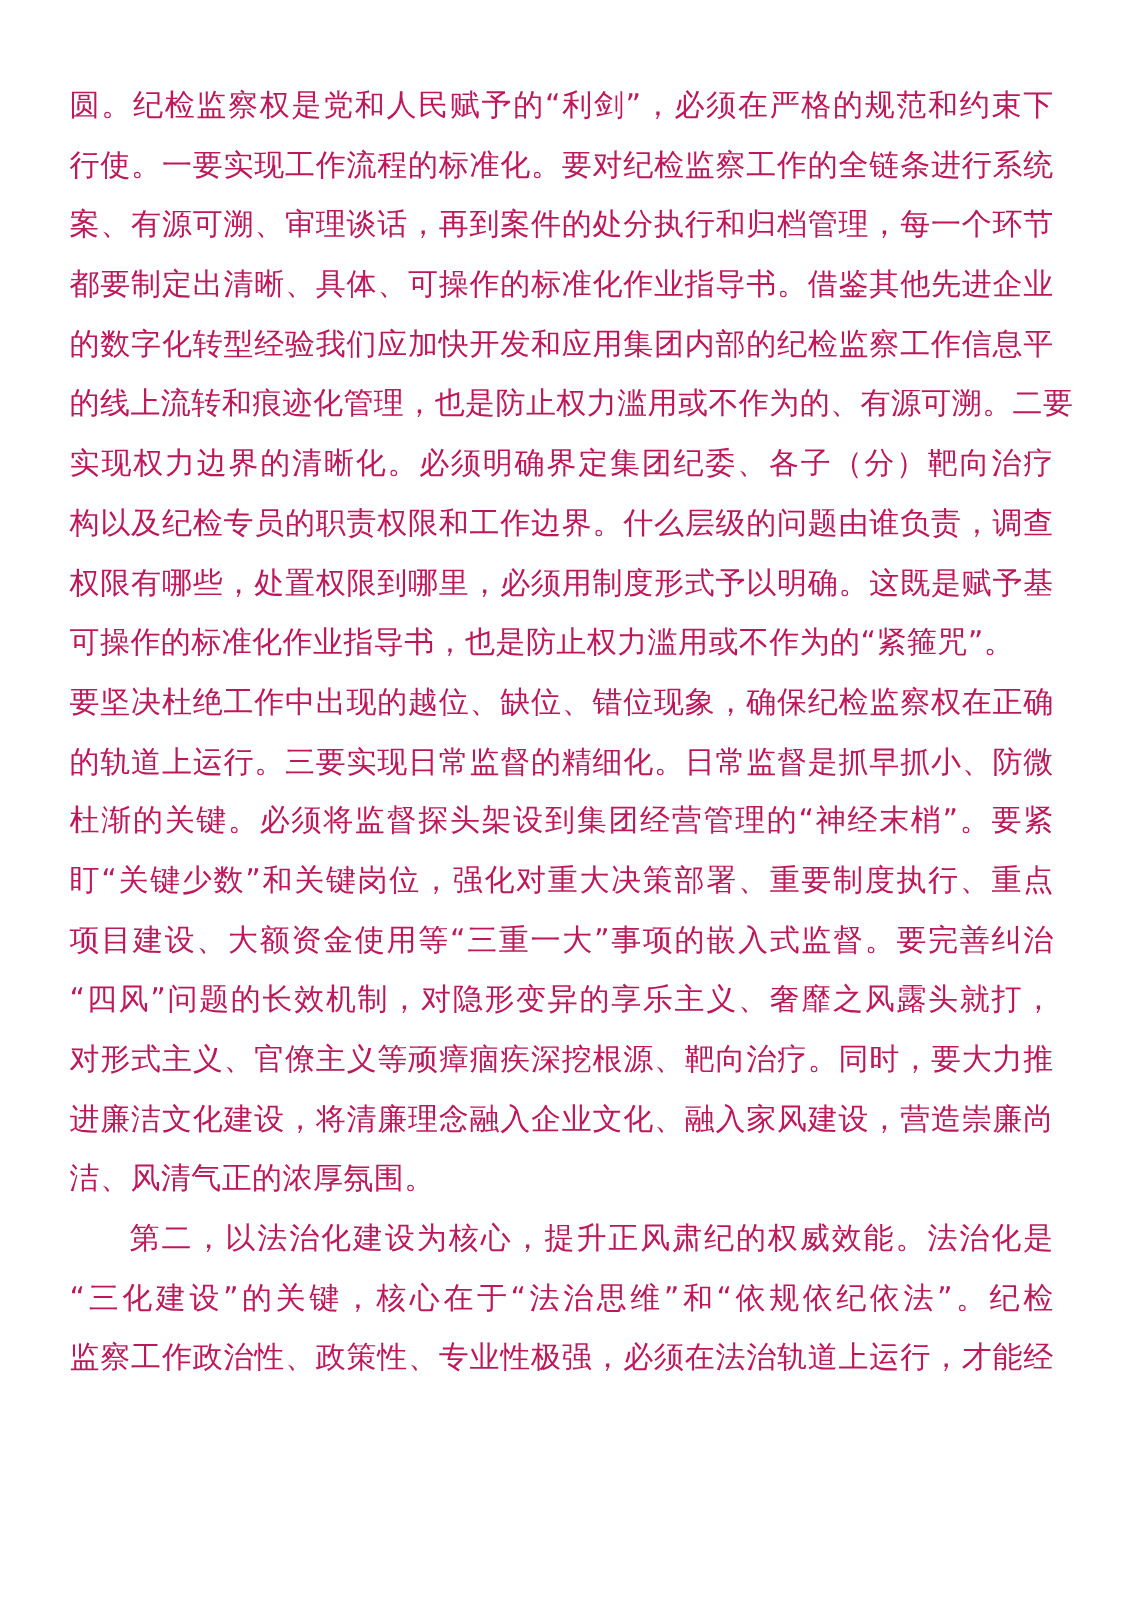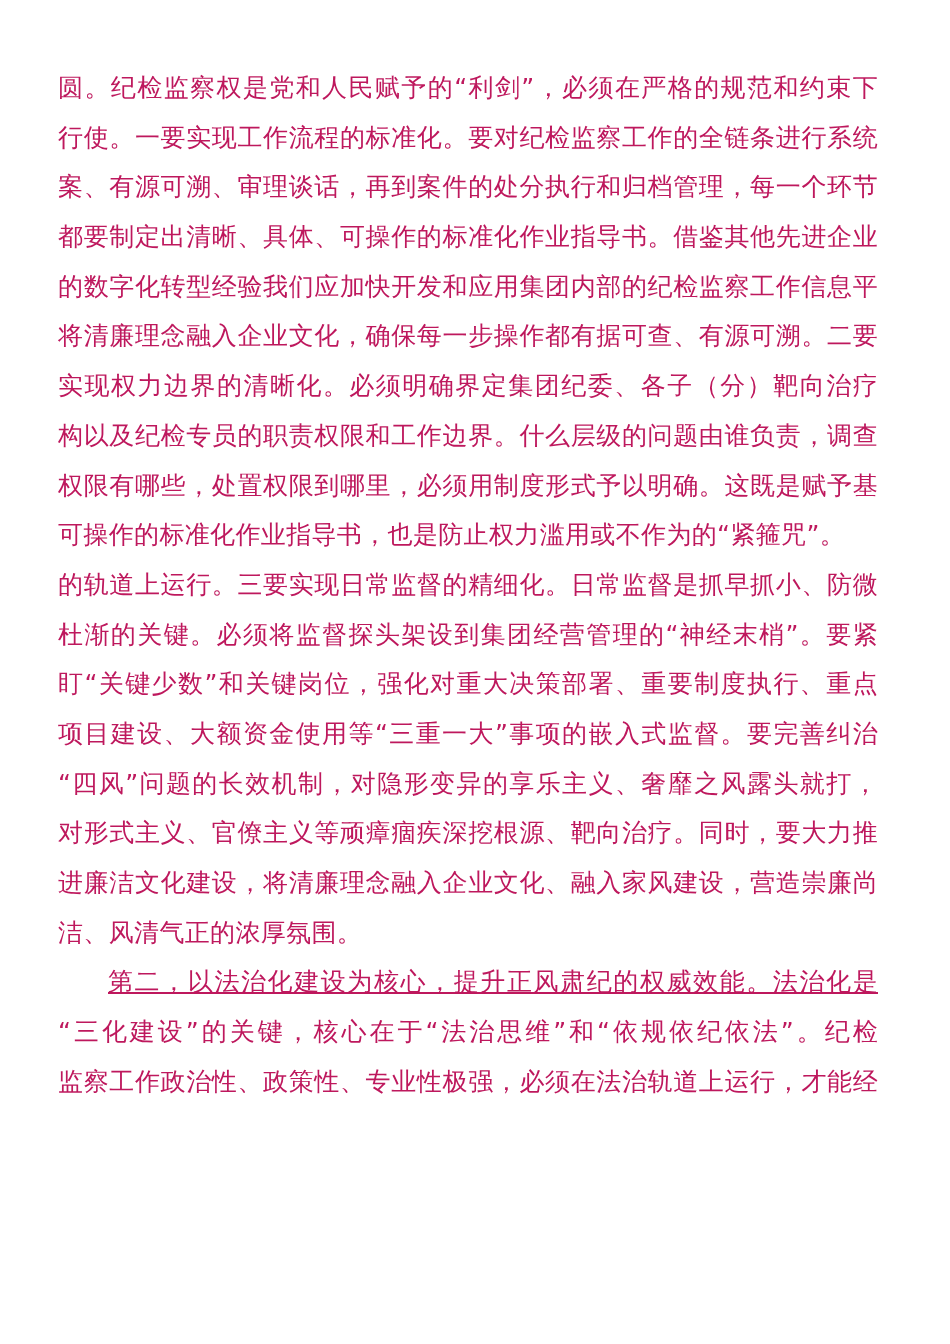--- a/index.html
+++ b/index.html
@@ -26,32 +26,33 @@
 </head>
 <body>
 
 <div class="page">
   <div>
     <span class="line justify">圆。纪检监察权是党和人民赋予的“利剑”，必须在严格的规范和约束下</span>
     <span class="line justify">行使。一要实现工作流程的标准化。要对纪检监察工作的全链条进行系统</span>
     <span class="line justify">案、有源可溯、审理谈话，再到案件的处分执行和归档管理，每一个环节</span>
     <span class="line justify">都要制定出清晰、具体、可操作的标准化作业指导书。借鉴其他先进企业</span>
     <span class="line justify">的数字化转型经验我们应加快开发和应用集团内部的纪检监察工作信息平</span>
-    <span class="line justify">将清廉理念融入企业文化，确保每一步操作都有据可查、有源可溯。二要</span>
+    <span class="line justify">的线上流转和痕迹化管理，也是防止权力滥用或不作为的、有源可溯。二要</span>
     <span class="line justify">实现权力边界的清晰化。必须明确界定集团纪委、各子（分）靶向治疗</span>
     <span class="line justify">构以及纪检专员的职责权限和工作边界。什么层级的问题由谁负责，调查</span>
     <span class="line justify">权限有哪些，处置权限到哪里，必须用制度形式予以明确。这既是赋予基</span>
     <span class="line">可操作的标准化作业指导书，也是防止权力滥用或不作为的“紧箍咒”。</span>
+    <span class="line justify">要坚决杜绝工作中出现的越位、缺位、错位现象，确保纪检监察权在正确</span>
     <span class="line justify">的轨道上运行。三要实现日常监督的精细化。日常监督是抓早抓小、防微</span>
     <span class="line justify">杜渐的关键。必须将监督探头架设到集团经营管理的“神经末梢”。要紧</span>
     <span class="line justify">盯“关键少数”和关键岗位，强化对重大决策部署、重要制度执行、重点</span>
     <span class="line justify">项目建设、大额资金使用等“三重一大”事项的嵌入式监督。要完善纠治</span>
     <span class="line justify">“四风”问题的长效机制，对隐形变异的享乐主义、奢靡之风露头就打，</span>
     <span class="line justify">对形式主义、官僚主义等顽瘴痼疾深挖根源、靶向治疗。同时，要大力推</span>
     <span class="line justify">进廉洁文化建设，将清廉理念融入企业文化、融入家风建设，营造崇廉尚</span>
     <span class="line">洁、风清气正的浓厚氛围。</span>
   </div>
   <div>
-    <span class="line indent" style="width:770px;text-align:justify;text-align-last:justify;text-decoration:underline;">第二，以法治化建设为核心，提升正风肃纪的权威效能。法治化是</span>
+    <span class="line indent" style="width:770px;text-align:justify;text-align-last:justify;">第二，以法治化建设为核心，提升正风肃纪的权威效能。法治化是</span>
     <span class="line justify">“三化建设”的关键，核心在于“法治思维”和“依规依纪依法”。纪检</span>
     <span class="line justify">监察工作政治性、政策性、专业性极强，必须在法治轨道上运行，才能经</span>
   </div>
 </div>
 
 </body></html>

